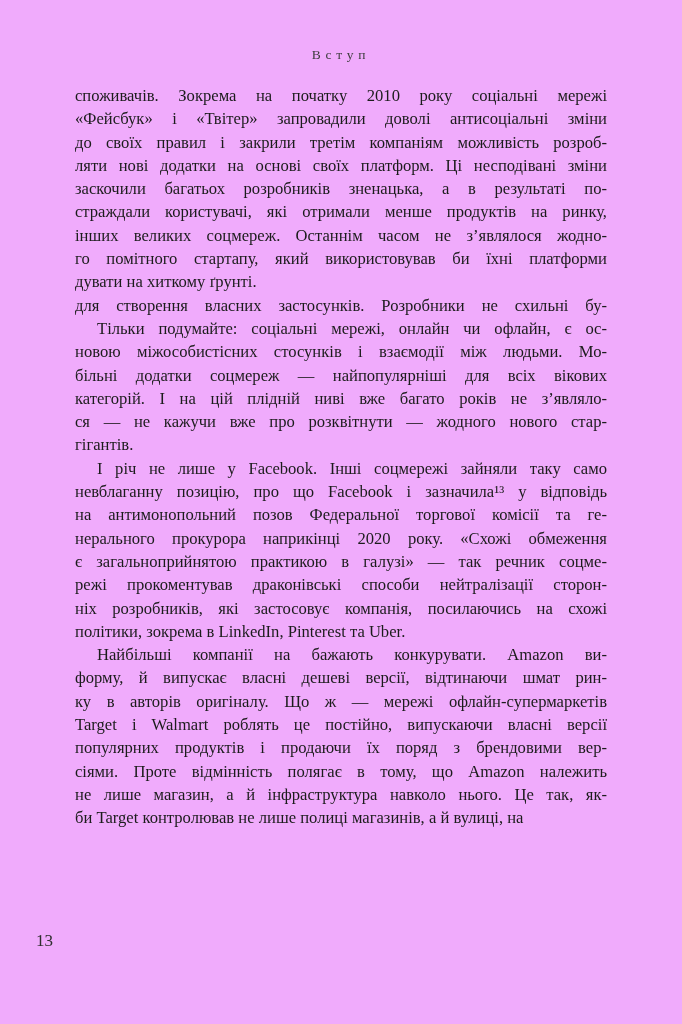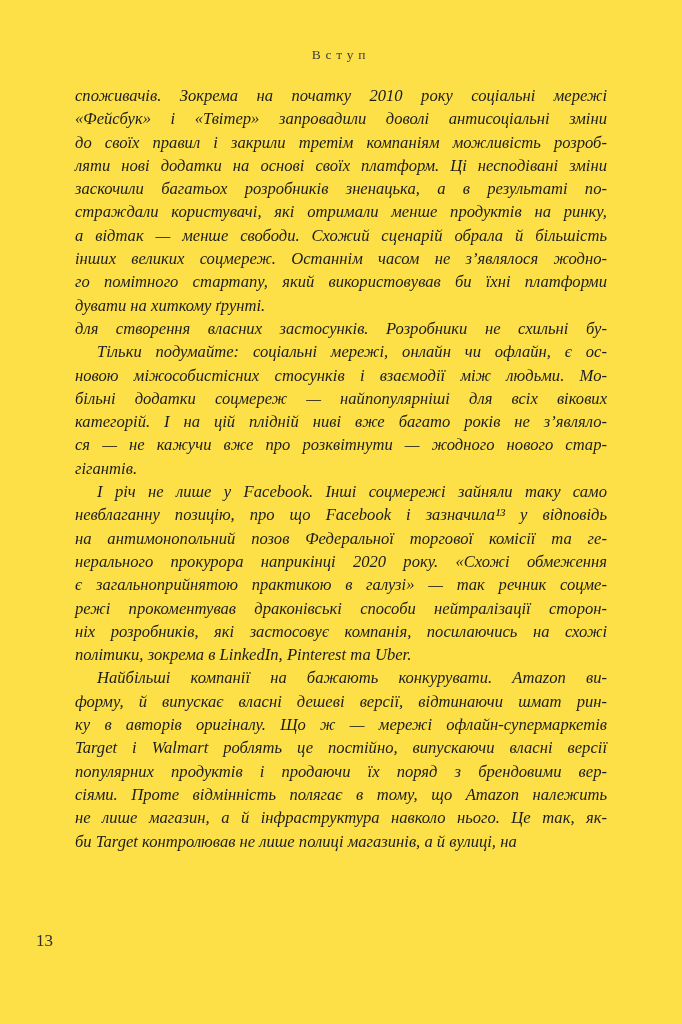--- a/index.html
+++ b/index.html
@@ -4,21 +4,21 @@
 <style>
   html, body {
     margin: 0;
     padding: 0;
     background: #ffffff;
   }
   .page {
     position: relative;
     width: 682px;
     height: 1024px;
-    background: #fde047;
+    background: #f0abfc;
     font-family: "Liberation Serif", "DejaVu Serif", serif;
     color: #1c1c1c;
     overflow: hidden;
   }
   .running-head {
     position: absolute;
     top: 47px;
     left: 0;
     width: 682px;
     text-align: center;
@@ -27,21 +27,20 @@
     color: #3d3d3d;
     text-transform: none;
   }
   .text-body {
     position: absolute;
     top: 84px;
     left: 75px;
     width: 532px;
     font-size: 16.6px;
     line-height: 23.3px;
-    font-style: italic;
   }
   .paragraph {
     margin: 0;
     padding: 0;
   }
   .line {
     text-align: justify;
     text-align-last: justify;
     white-space: normal;
   }
@@ -68,21 +67,20 @@
   <div class="running-head">Вступ</div>
 
   <div class="text-body">
       <div class="paragraph">
         <div class="line">споживачів. Зокрема на початку 2010 року соціальні мережі</div>
         <div class="line">«Фейсбук» і «Твітер» запровадили доволі антисоціальні зміни</div>
         <div class="line">до своїх правил і закрили третім компаніям можливість розроб-</div>
         <div class="line">ляти нові додатки на основі своїх платформ. Ці несподівані зміни</div>
         <div class="line">заскочили багатьох розробників зненацька, а в результаті по-</div>
         <div class="line">страждали користувачі, які отримали менше продуктів на ринку,</div>
-        <div class="line">а відтак — менше свободи. Схожий сценарій обрала й більшість</div>
         <div class="line">інших великих соцмереж. Останнім часом не з’являлося жодно-</div>
         <div class="line">го помітного стартапу, який використовував би їхні платформи</div>
         <div class="line last">дувати на хиткому ґрунті.</div>
         <div class="line">для створення власних застосунків. Розробники не схильні бу-</div>
       </div>
       <div class="paragraph">
         <div class="line indent">Тільки подумайте: соціальні мережі, онлайн чи офлайн, є ос-</div>
         <div class="line">новою міжособистісних стосунків і взаємодії між людьми. Мо-</div>
         <div class="line">більні додатки соцмереж — найпопулярніші для всіх вікових</div>
         <div class="line">категорій. І на цій плідній ниві вже багато років не з’являло-</div>

